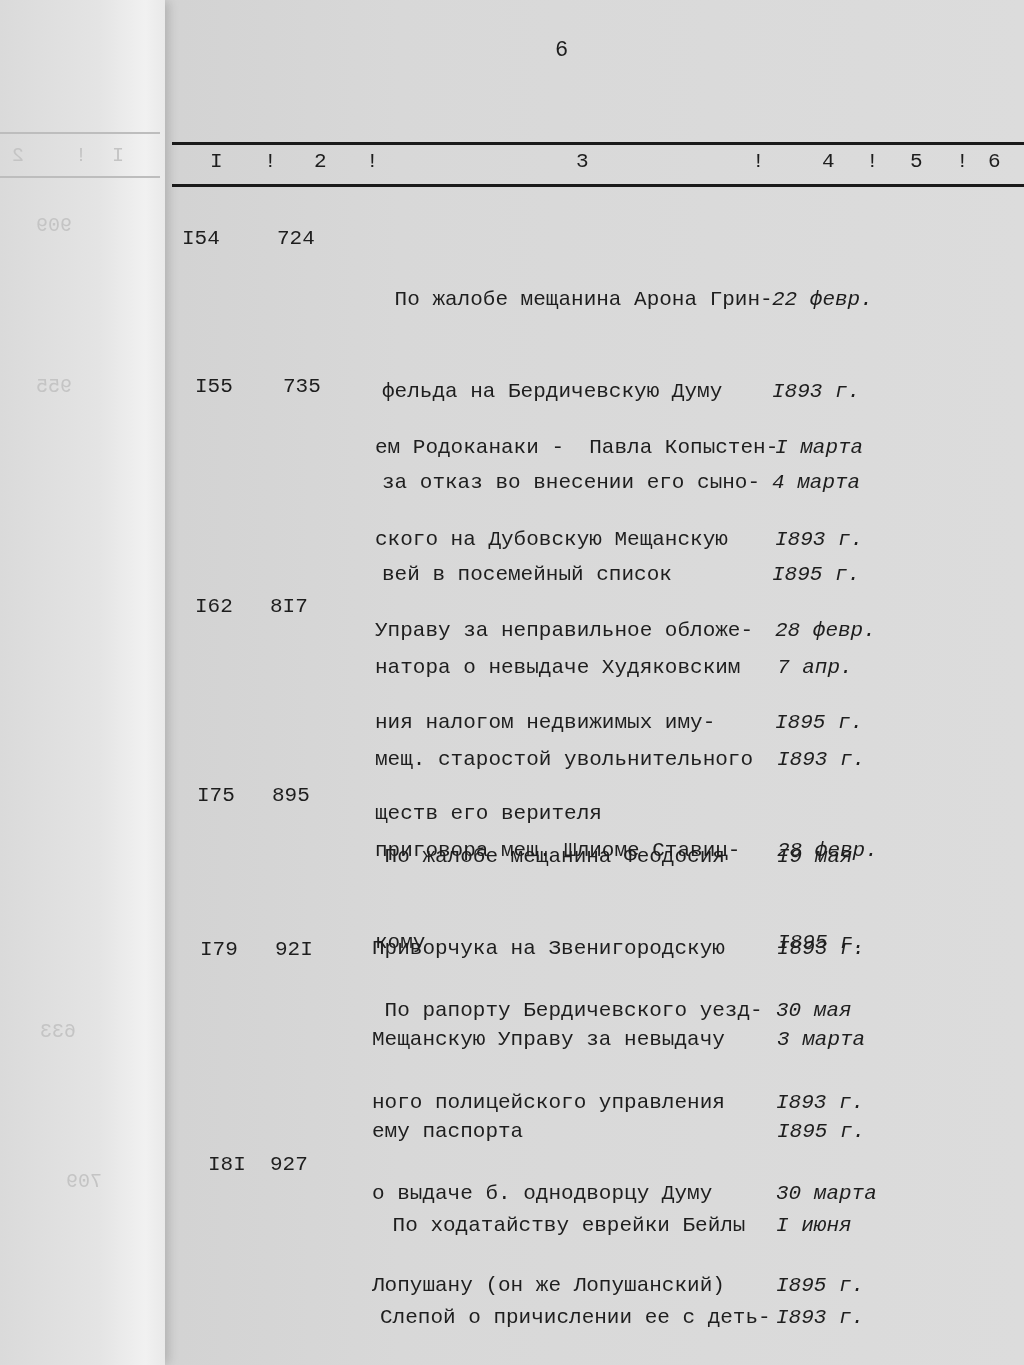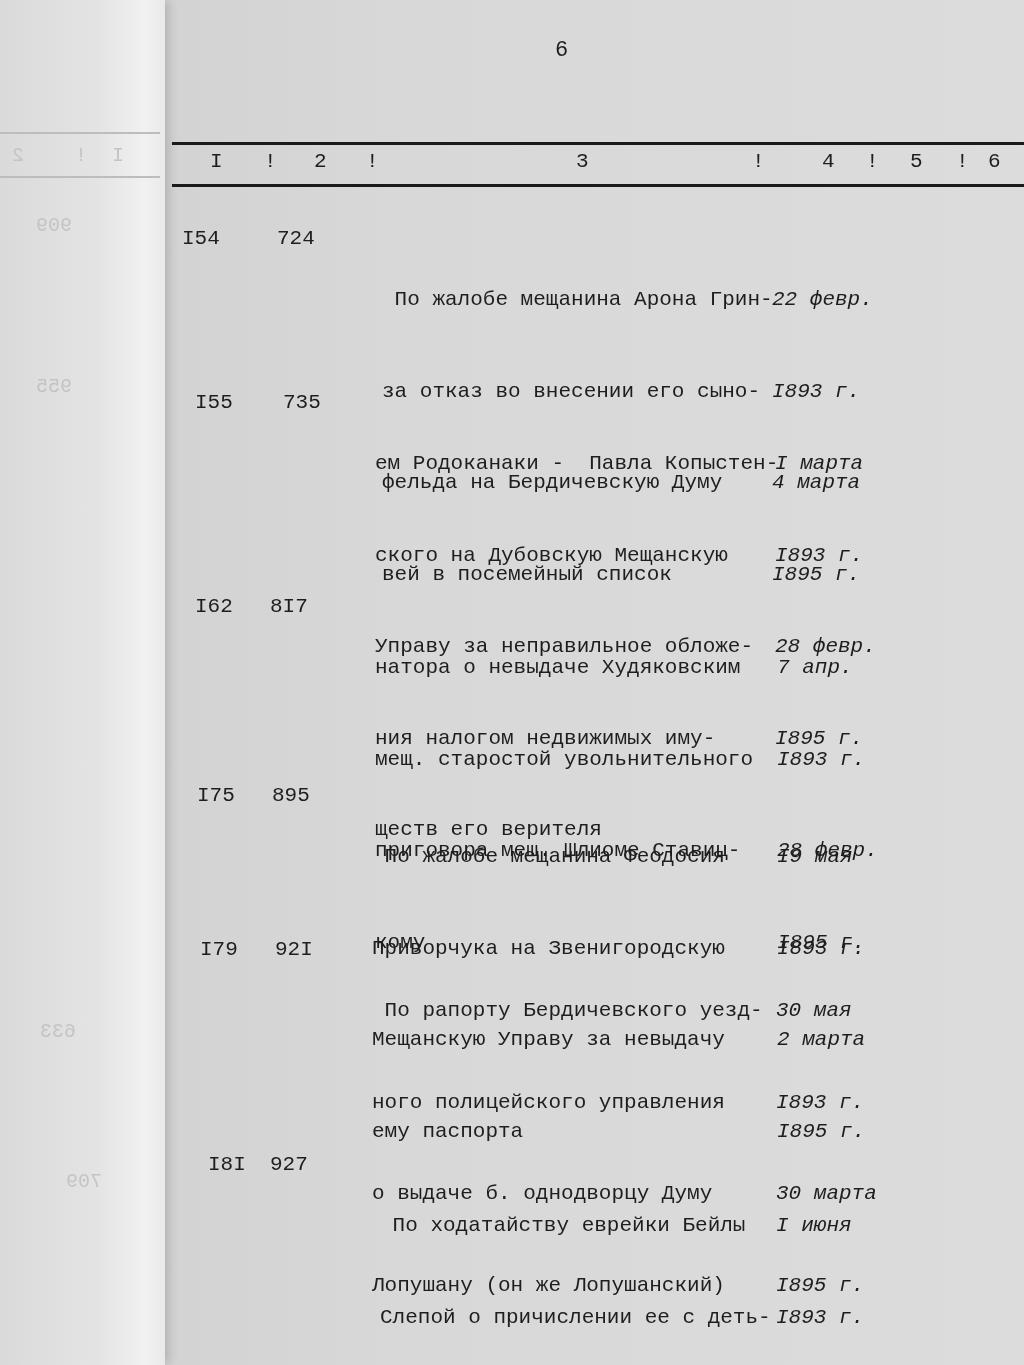--- a/index.html
+++ b/index.html
@@ -66,33 +66,33 @@
     <span class="hdr" style="left:910px">5</span>
     <span class="hdr" style="left:956px">!</span>
     <span class="hdr" style="left:988px">6</span>
   </div>
 
   <div class="entry" style="left:182px;top:224px;width:842px;height:130px">
     <span class="c1">I54</span>
     <span class="c2">724</span>
     <div class="c3">
       <span class="line"> По жалобе мещанина Арона Грин-</span>
+      <span class="line">фельда на Бердичевскую Думу</span>
       <span class="line">за отказ во внесении его сыно-</span>
-      <span class="line">фельда на Бердичевскую Думу</span>
       <span class="line">вей в посемейный список</span>
     </div>
     <div class="c4" style="left:590px">
       <span class="line">22 февр.</span>
       <span class="line">I893 г.</span>
       <span class="line">4 марта</span>
       <span class="line">I895 г.</span>
     </div>
   </div>
 
-  <div class="entry" style="left:195px;top:388px;width:829px;height:190px">
+  <div class="entry" style="left:195px;top:372px;width:829px;height:190px">
     <span class="c1">I55</span>
     <span class="c2" style="left:88px">735</span>
     <div class="c3" style="left:180px">
       <span class="line">ем Родоканаки -  Павла Копыстен-</span>
       <span class="line">ского на Дубовскую Мещанскую</span>
       <span class="line">Управу за неправильное обложе-</span>
       <span class="line">ния налогом недвижимых иму-</span>
       <span class="line">ществ его верителя</span>
     </div>
     <div class="c4" style="left:580px">
@@ -125,21 +125,21 @@
     <span class="c2" style="left:75px">895</span>
     <div class="c3" style="left:175px">
       <span class="line"> По жалобе мещанина Феодосия</span>
       <span class="line">Приворчука на Звенигородскую</span>
       <span class="line">Мещанскую Управу за невыдачу</span>
       <span class="line">ему паспорта</span>
     </div>
     <div class="c4" style="left:580px">
       <span class="line">I9 мая</span>
       <span class="line">I893 г.</span>
-      <span class="line">2 марта</span>
+      <span class="line">3 марта</span>
       <span class="line">I895 г.</span>
     </div>
   </div>
 
   <div class="entry" style="left:200px;top:935px;width:824px;height:190px">
     <span class="c1">I79</span>
     <span class="c2" style="left:75px">92I</span>
     <div class="c3" style="left:172px">
       <span class="line"> По рапорту Бердичевского уезд-</span>
       <span class="line">ного полицейского управления</span>

